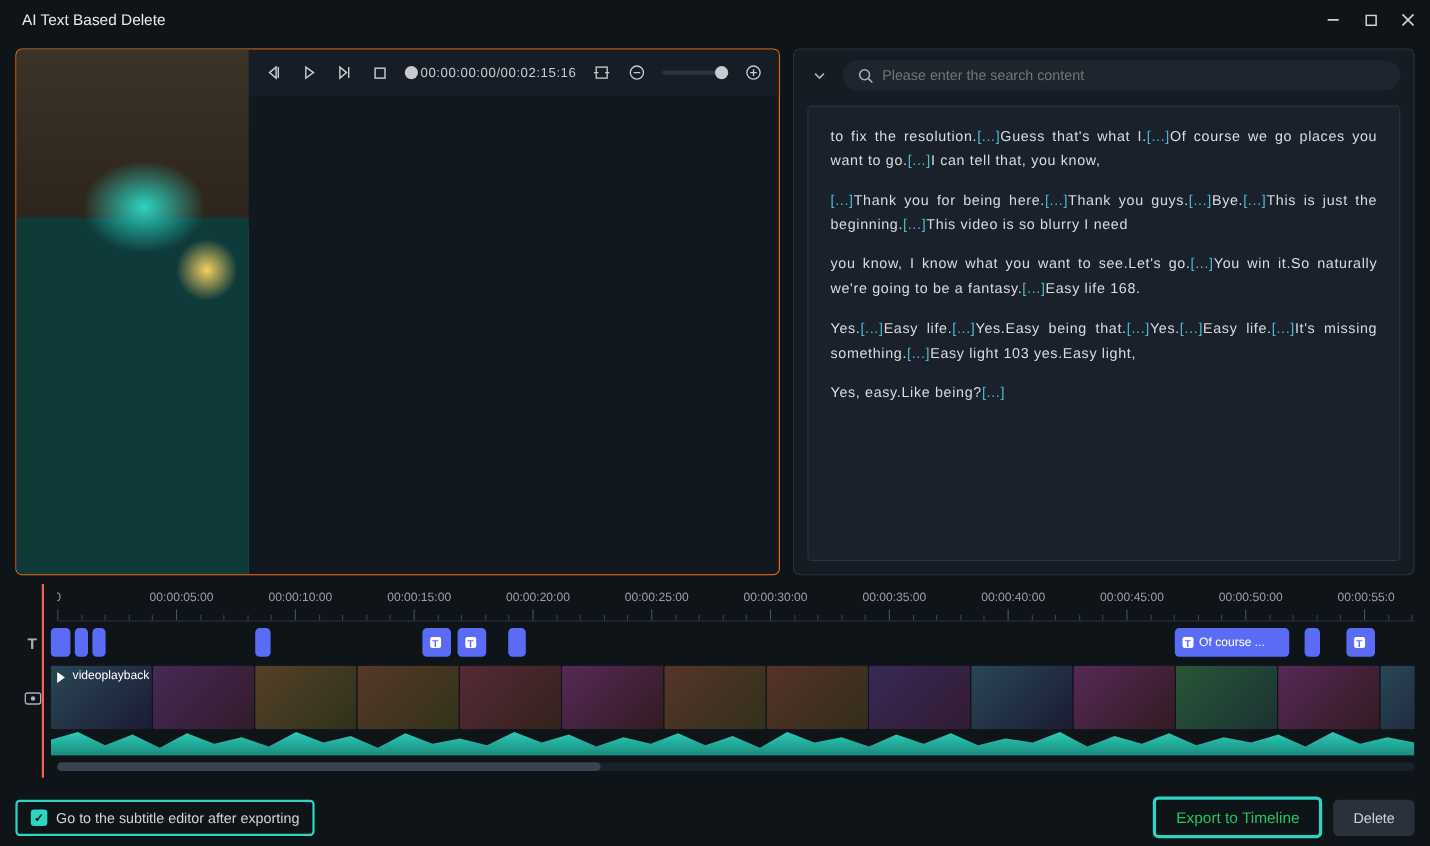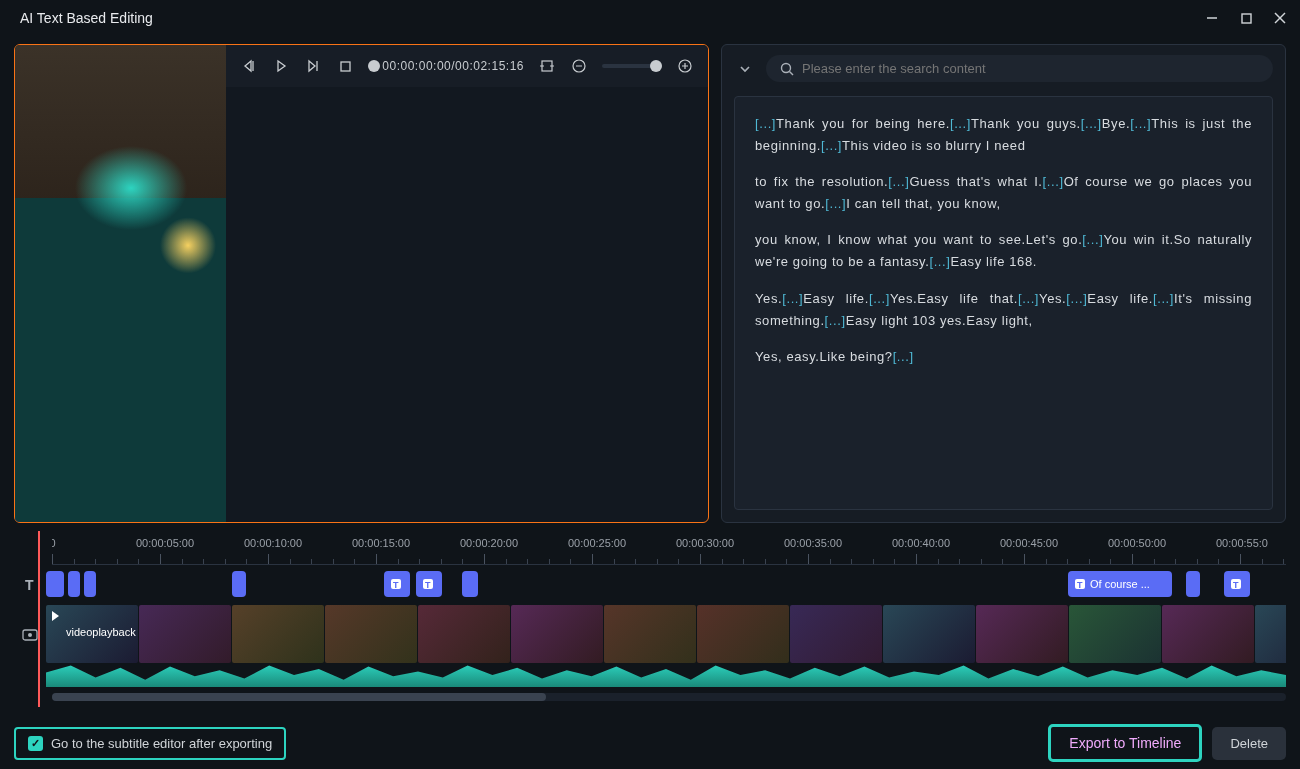--- a/index.html
+++ b/index.html
@@ -81,45 +81,45 @@
 .video-track { flex:1; position:relative; height:100%; overflow:hidden;}
 .clip-strip { position:absolute; top:0; left:0; right:0; height:58px;
   display:flex; gap:1px;}
 .thumb { flex:none; width:92px; height:58px; background:#2a2f38;
   background-image:linear-gradient(135deg,#3a2e3a 0%,#1e2a3a 50%,#3a2e1e 100%);
   position:relative; border-radius:2px;}
 .thumb:first-child::before{
   content:""; position:absolute; left:6px; top:6px; width:0;height:0;
   border-left:7px solid #fff; border-top:5px solid transparent; border-bottom:5px solid transparent;
 }
-.thumb-label { position:absolute; left:20px; top:21px; font-size:11px; color:#fff;}
+.thumb-label { position:absolute; left:20px; top:3px; font-size:11px; color:#fff;}
 .waveform { position:absolute; left:0; right:0; top:58px; height:24px;
   background:linear-gradient(180deg,#2dd4c0 0%,#1a8a7a 100%);
   clip-path: polygon(0 40%,2% 10%,4% 60%,6% 20%,8% 70%,10% 15%,12% 55%,14% 30%,16% 65%,18% 10%,20% 50%,22% 25%,24% 70%,26% 15%,28% 55%,30% 35%,32% 60%,34% 10%,36% 50%,38% 20%,40% 65%,42% 30%,44% 55%,46% 15%,48% 60%,50% 25%,52% 70%,54% 10%,56% 50%,58% 30%,60% 65%,62% 20%,64% 55%,66% 15%,68% 60%,70% 35%,72% 50%,74% 10%,76% 65%,78% 25%,80% 55%,82% 15%,84% 60%,86% 30%,88% 50%,90% 20%,92% 65%,94% 10%,96% 55%,98% 30%,100% 50%,100% 100%,0 100%);
 }
 .playhead { position:absolute; left:38px; top:4px; bottom:10px; width:2px; background:#ff5a5a;}
 .hscroll { height:8px; margin:4px 0 0 38px; background:#1a212b; border-radius:4px; position:relative;}
 .hscroll-thumb { position:absolute; left:0; width:40%; height:100%; background:#3a4350; border-radius:4px;}
 .bottom-bar { height:52px; display:flex; align-items:center;
   justify-content:space-between; padding:0 14px;}
 .checkbox-wrap { display:flex; align-items:center; gap:8px;
   border:2px solid #2dd4c0; border-radius:4px; padding:7px 12px;}
 .chk { width:15px; height:15px; background:#2dd4c0; border-radius:3px;
   display:flex; align-items:center; justify-content:center; color:#0f1419; font-size:11px; font-weight:bold;}
 .right-buttons { display:flex; gap:10px; align-items:center;}
-.export-btn { border:3px solid #2dd4c0; background:transparent; color:#f0abfc;
+.export-btn { border:3px solid #2dd4c0; background:transparent; color:#22c55e;
   padding:8px 18px; border-radius:5px; cursor:pointer; font-size:14px; font-weight:500;}
 .cancel-btn { background:#2a313b; color:#d0d4d8; border:none;
   padding:9px 18px; border-radius:5px; cursor:pointer; font-size:13px;}
 </style>
 </head>
 <body>
 
 <div class="titlebar">
-  <div class="title">AI Text Based Editing</div>
+  <div class="title">AI Text Based Delete</div>
   <div class="window-controls">
     <span>
         <svg width="12" height="12" viewBox="0 0 12 12">
           <line x1="1" y1="6" x2="11" y2="6" stroke="currentColor" stroke-width="1.5"></line>
         </svg>
       </span>
     <span>
         <svg width="11" height="11" viewBox="0 0 11 11">
           <rect x="1" y="1" width="9" height="9" fill="none" stroke="currentColor" stroke-width="1.4"></rect>
         </svg>
@@ -200,24 +200,24 @@
         </span>
       <div class="search-box">
         <svg width="14" height="14" viewBox="0 0 14 14">
             <circle cx="6" cy="6" r="4.5" fill="none" stroke="#aab0b8" stroke-width="1.4"></circle>
             <line x1="9.5" y1="9.5" x2="13" y2="13" stroke="#aab0b8" stroke-width="1.4"></line>
           </svg>
         <input placeholder="Please enter the search content" style="">
       </div>
     </div>
     <div class="transcript" id="transcript">
+        <p><span> to fix the resolution.</span><span class="sil">[...]</span><span>Guess that's what I.</span><span class="sil">[...]</span><span>Of course we go places you want to go.</span><span class="sil">[...]</span><span>I can tell that, you know,</span></p>
         <p><span class="sil">[...]</span><span>Thank you for being here.</span><span class="sil">[...]</span><span>Thank you guys.</span><span class="sil">[...]</span><span>Bye.</span><span class="sil">[...]</span><span>This is just the beginning.</span><span class="sil">[...]</span><span>This video is so blurry I need</span></p>
-        <p><span> to fix the resolution.</span><span class="sil">[...]</span><span>Guess that's what I.</span><span class="sil">[...]</span><span>Of course we go places you want to go.</span><span class="sil">[...]</span><span>I can tell that, you know,</span></p>
         <p><span> you know, I know what you want to see.Let's go.</span><span class="sil">[...]</span><span>You win it.So naturally we're going to be a fantasy.</span><span class="sil">[...]</span><span>Easy life 168.</span></p>
-        <p><span>Yes.</span><span class="sil">[...]</span><span>Easy life.</span><span class="sil">[...]</span><span>Yes.Easy life that.</span><span class="sil">[...]</span><span>Yes.</span><span class="sil">[...]</span><span>Easy life.</span><span class="sil">[...]</span><span>It's missing something.</span><span class="sil">[...]</span><span>Easy light 103 yes.Easy light,</span></p>
+        <p><span>Yes.</span><span class="sil">[...]</span><span>Easy life.</span><span class="sil">[...]</span><span>Yes.Easy being that.</span><span class="sil">[...]</span><span>Yes.</span><span class="sil">[...]</span><span>Easy life.</span><span class="sil">[...]</span><span>It's missing something.</span><span class="sil">[...]</span><span>Easy light 103 yes.Easy light,</span></p>
         <p><span>Yes, easy.Like being?</span><span class="sil">[...]</span></p>
       </div>
   </div>
 </div>
 
 <div class="timeline-area">
   <div class="playhead"></div>
   <div class="ruler" id="ruler">
       <div class="ruler-tick">
         <span>00:00</span>

